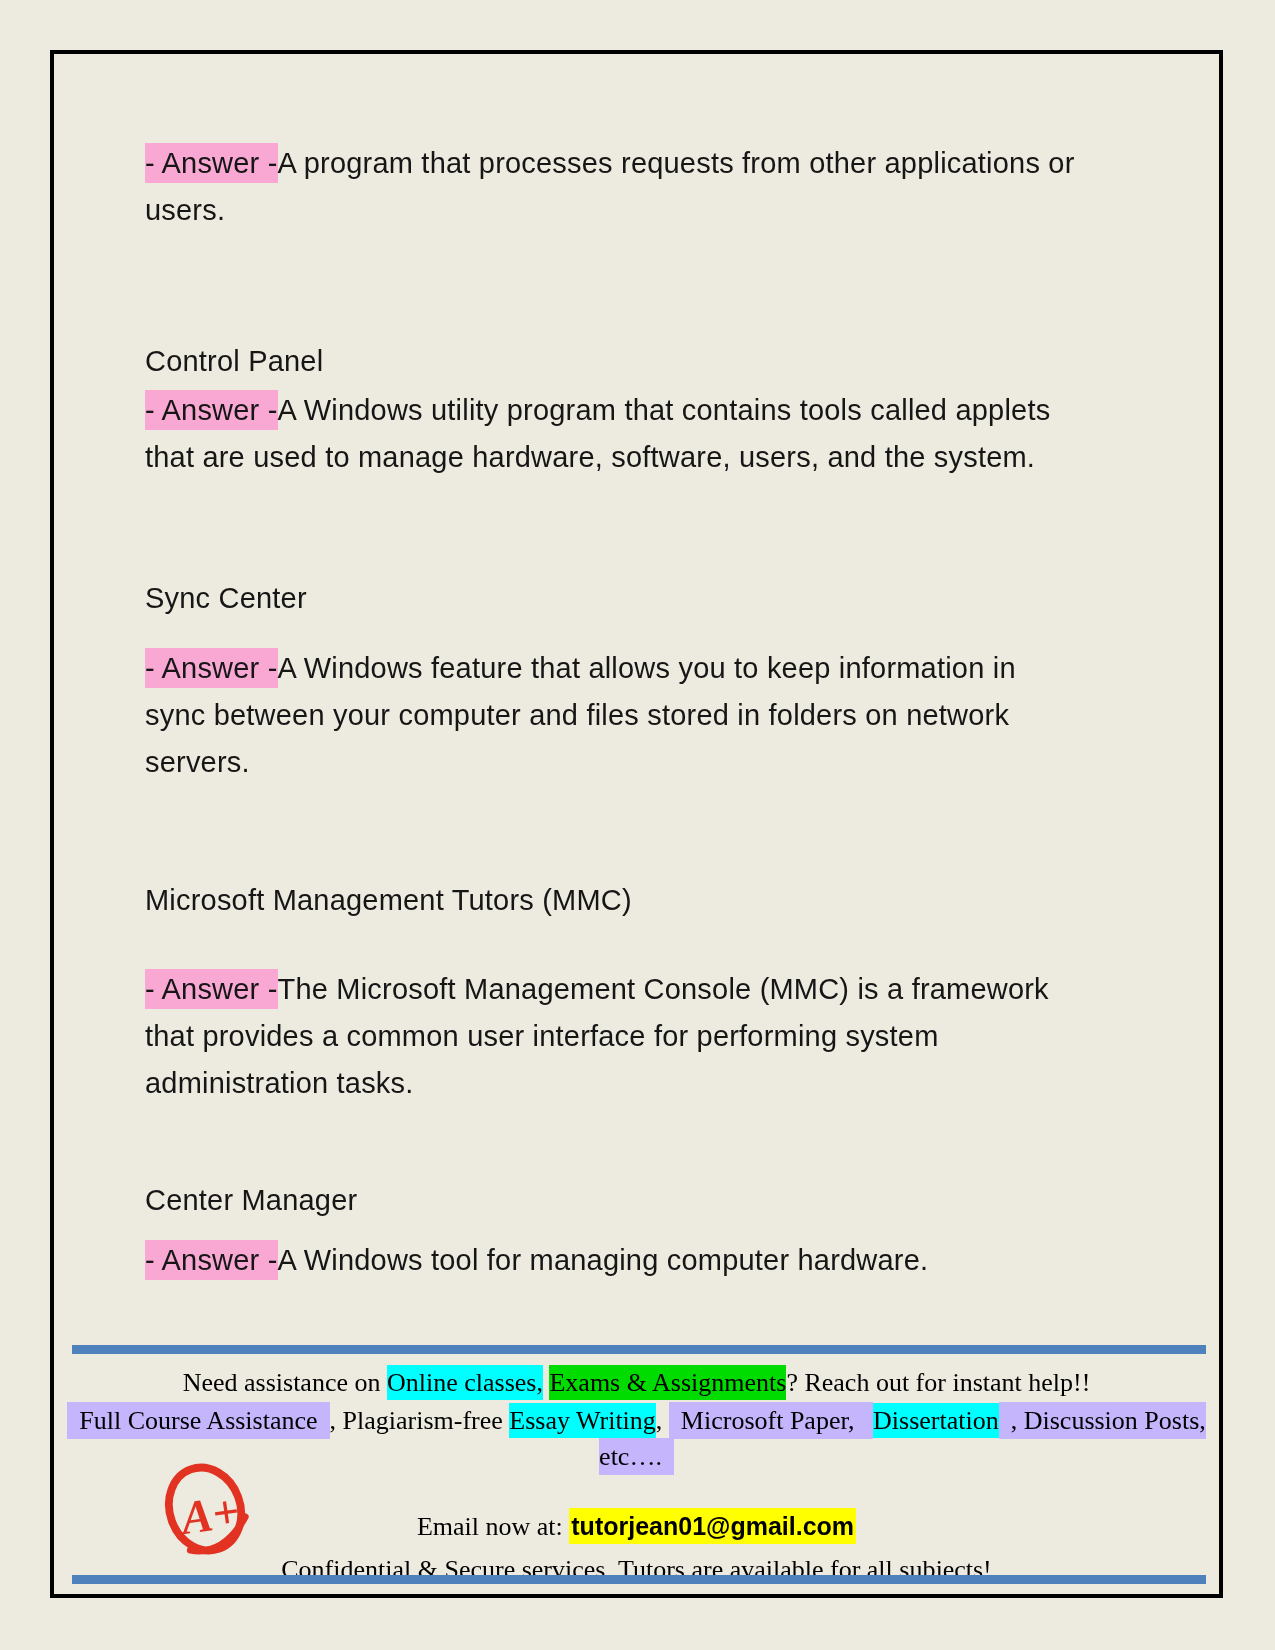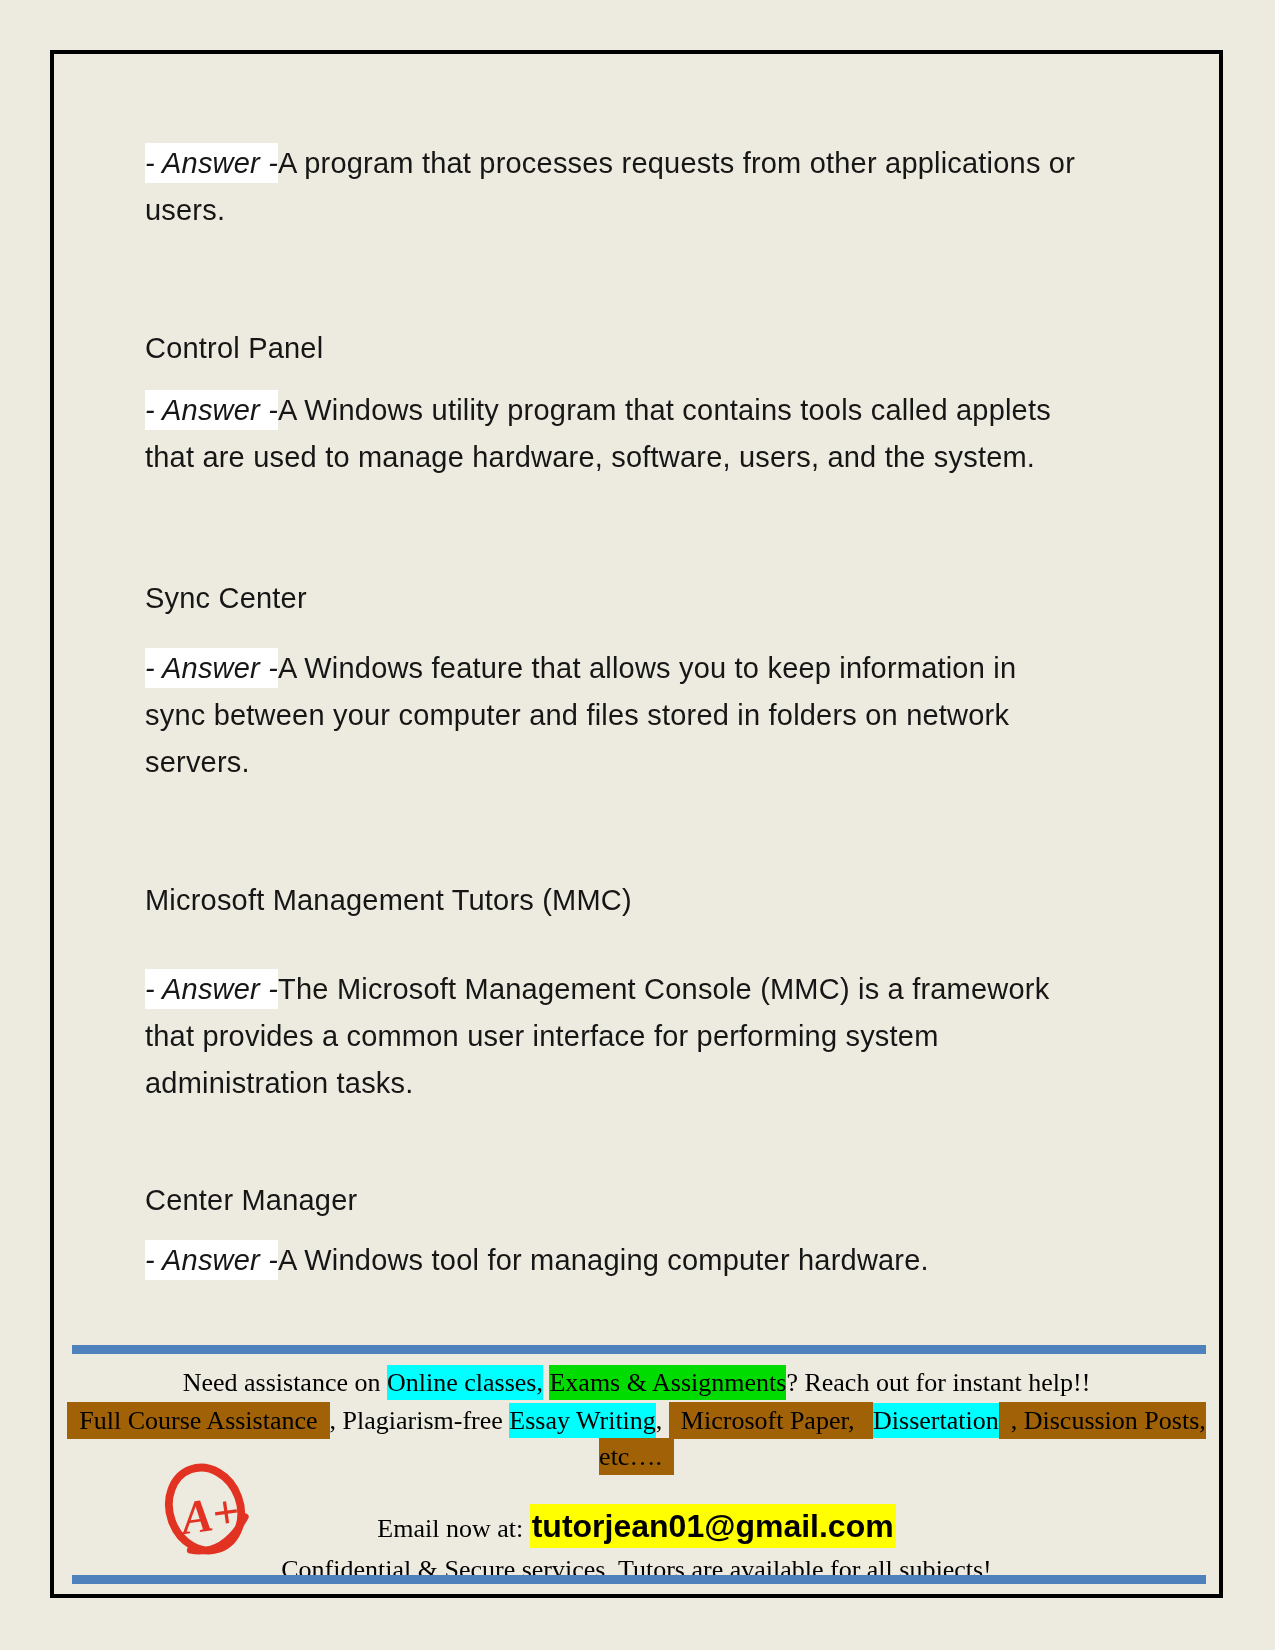--- a/index.html
+++ b/index.html
@@ -16,55 +16,55 @@
     width:1173px;height:1548px;
     border:4px solid #000;
     box-sizing:border-box;
   }
   .body-block{
     position:absolute;left:145px;width:965px;
     font-size:29px;line-height:47px;
     letter-spacing:0.2px;
   }
   .answer-text{white-space:pre-line;}
-  .hl-y{background:#a16207;padding:4px 12px;margin-top:17px;}
+  .hl-y{background:#c4b5fd;padding:4px 12px;margin-top:17px;}
   .hl-c{background:#00ffff;padding:3px 0;}
   .hl-g{background:#00dc00;padding:3px 0;}
-  .prefix{background:#ffffff;padding:4px 0;font-style:italic;}
+  .prefix{background:#f9a8d4;padding:4px 0;}
   .divider{
     position:absolute;left:72px;width:1134px;height:9px;
     background:#4f81bd;
   }
   .footer-line{
     position:absolute;left:54px;width:1165px;
     text-align:center;
     font-family:"Liberation Serif", serif;
     font-size:26px;line-height:36px;color:#000;
   }
   .email-addr{
     font-family:"Liberation Sans", sans-serif;
-    font-weight:bold;font-size:32px;
+    font-weight:bold;font-size:25px;
     background:#ffff00;padding:4px 2px;
   }
   .logo{
     position:absolute;left:158px;top:1462px;
     width:100px;height:98px;
   }
 </style>
 </head>
 <body>
 
 <div class="page-border"></div>
 
 <div class="body-block" style="top:140px">
   <span class="prefix">- Answer -</span><span class="answer-text">A program that processes requests from other applications or
 users.</span>
 </div>
 
-<div class="body-block" style="top:325px">Control Panel</div>
+<div class="body-block" style="top:338px">Control Panel</div>
 <div class="body-block" style="top:387px">
   <span class="prefix">- Answer -</span><span class="answer-text">A Windows utility program that contains tools called applets
 that are used to manage hardware, software, users, and the system.</span>
 </div>
 
 <div class="body-block" style="top:575px">Sync Center</div>
 <div class="body-block" style="top:645px">
   <span class="prefix">- Answer -</span><span class="answer-text">A Windows feature that allows you to keep information in
 sync between your computer and files stored in folders on network
 servers.</span>

